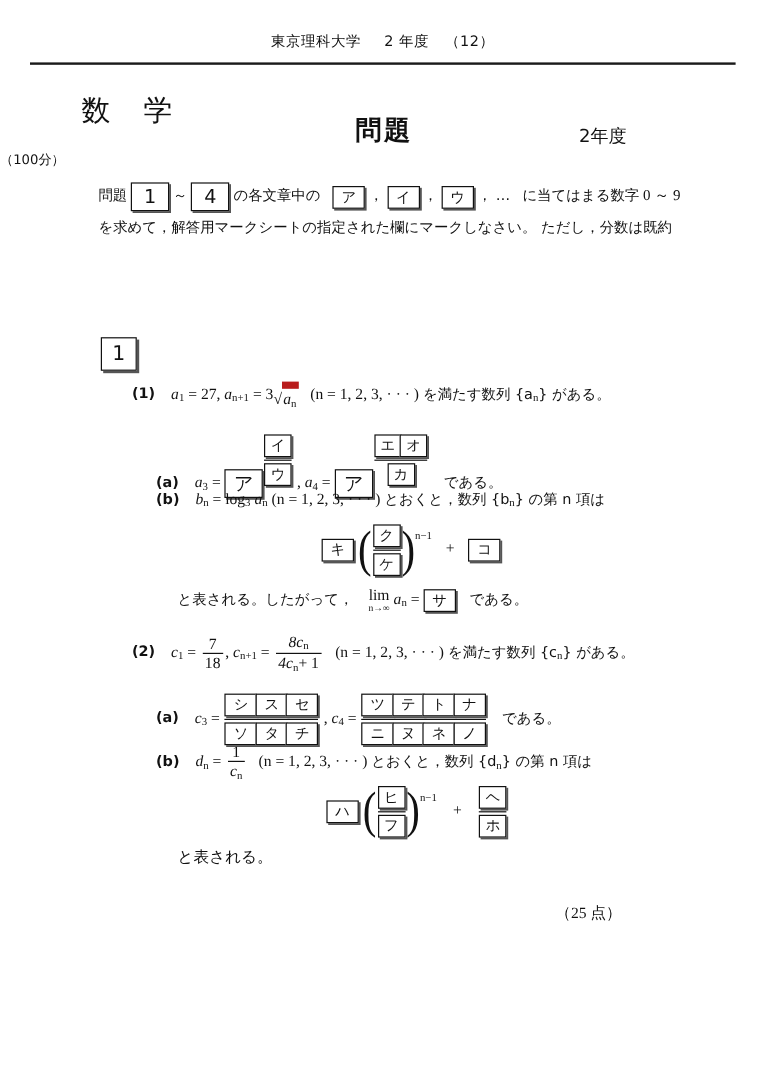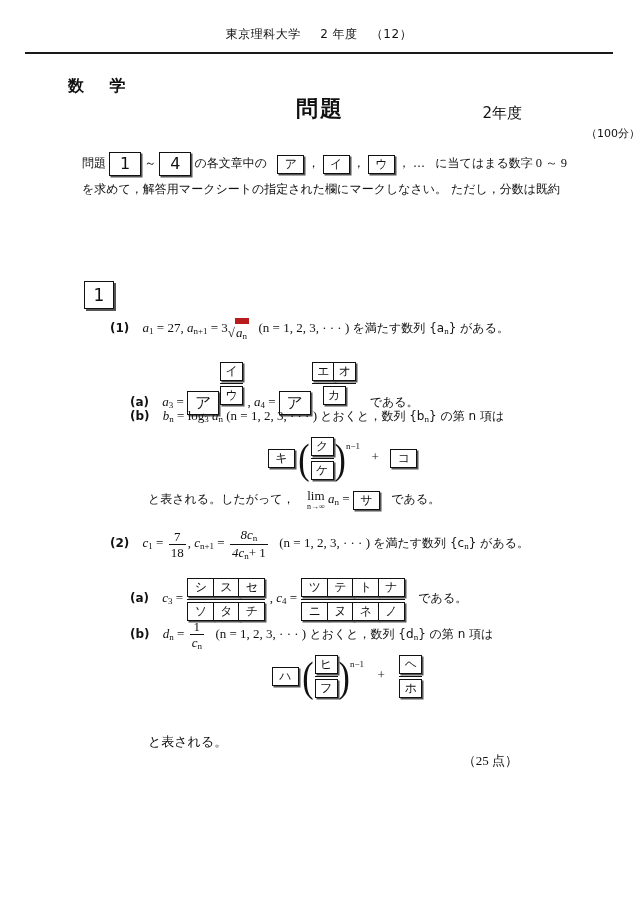--- a/index.html
+++ b/index.html
@@ -42,42 +42,42 @@
     width: 588px;
     height: 0;
     border-top: 2px solid #1a1a1a;
   }
 
   
   .subject-title {
     position: absolute;
     left: 68px;
     top: 76px;
-    font-size: 16px;
-    font-weight: 700;
+    font-size: 24px;
+    font-weight: 400;
     letter-spacing: 10px;
     font-family: "DejaVu Sans", "Liberation Sans", sans-serif;
   }
   .doc-title {
     position: absolute;
     left: 0;
     top: 94px;
     width: 640px;
     text-align: center;
     font-size: 22px;
     font-weight: 700;
     letter-spacing: 2px;
     font-family: "DejaVu Sans", "Liberation Sans", sans-serif;
   }
   .doc-subtitle {
     position: absolute;
     left: 0;
     top: 126px;
     width: 640px;
-    text-align: right;
+    text-align: left;
     font-size: 11px;
     font-family: "DejaVu Sans", "Liberation Sans", sans-serif;
   }
   .year-right {
     position: absolute;
     right: 62px;
     top: 104px;
     font-size: 15px;
     font-family: "DejaVu Sans", "Liberation Sans", sans-serif;
   }
@@ -363,19 +363,19 @@
 
   <div class="item" style="left:272px; top:655px; font-size:13px;">
     <span class="abox">ハ</span>
     <span class="bigparen">(</span><span class="bfrac"><span class="num"><span class="abox tight">ヒ</span></span><span class="den"><span class="abox tight">フ</span></span></span><span class="bigparen">)</span><span class="sup" style="vertical-align:12px;">n−1</span>
     <span style="display:inline-block;width:7px"></span>
     <span class="mathtxt">+</span>
     <span style="display:inline-block;width:7px"></span>
     <span class="bfrac"><span class="num"><span class="abox tight">ヘ</span></span><span class="den"><span class="abox tight">ホ</span></span></span>
   </div>
 
-  <div class="item jp" style="left:148px; top:705px;margin-top:28px;">と表される。</div>
+  <div class="item jp" style="left:148px; top:705px;">と表される。</div>
 
   <div class="points">
     <span class="mathtxt">（25 点）</span>
   </div>
 
 </div>
 
 </body></html>

